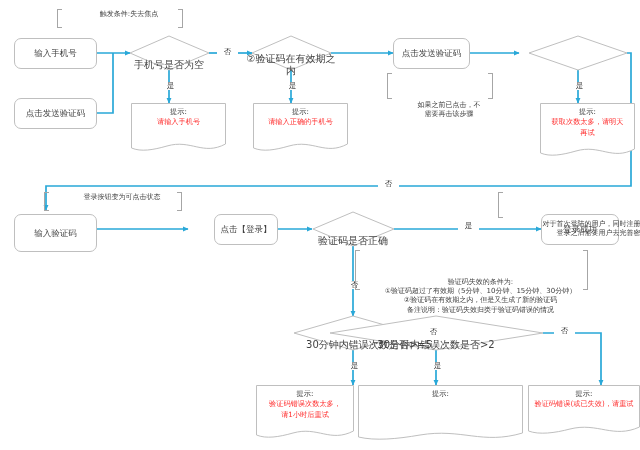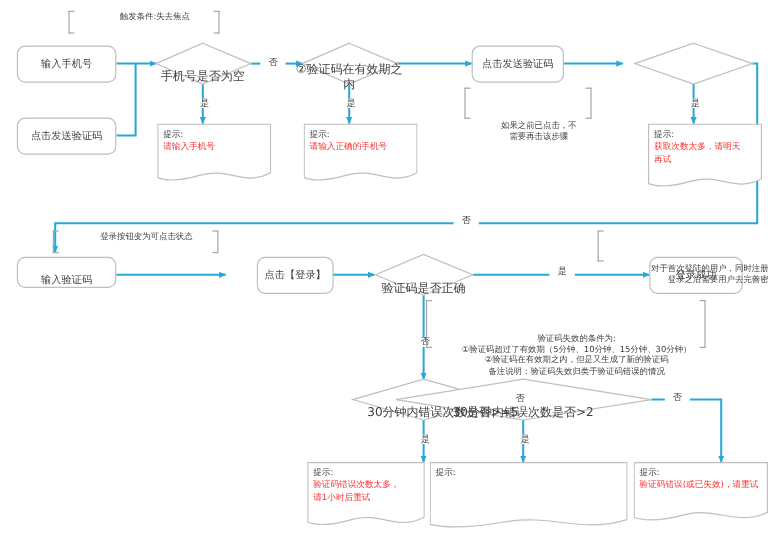--- a/index.html
+++ b/index.html
@@ -31,21 +31,21 @@
   .note{
     position:absolute;font-size:7px;color:#3f3f3f;text-align:center;
     line-height:1.3;background:transparent;padding-left:18px;
   }
   .note .brk{position:absolute;top:0;bottom:0;width:4px;}
   .note .brk.l{left:0;border-left:1px solid #a6a6a6;border-top:1px solid #a6a6a6;border-bottom:1px solid #a6a6a6;}
   .note .brk.r{right:0;border-right:1px solid #a6a6a6;border-top:1px solid #a6a6a6;border-bottom:1px solid #a6a6a6;}
   .note .txt{display:block;padding:1px 6px;}
   .tip{
     position:absolute;box-sizing:border-box;
-    font-size:7.2px;line-height:1.45;text-align:left;
+    font-size:7.2px;line-height:1.45;text-align:center;
   }
   .tip .tip-title{color:#3f3f3f;display:block;}
   .tip .tip-msg{color:#ff2f2f;display:block;}
   .tip .tip-inner{position:absolute;left:0;top:0;right:0;bottom:0;padding:4px 5px;}
   .tip svg{position:absolute;left:0;top:0;}
   .multiline{white-space:pre-line;}
 </style>
 </head>
 <body>
 
@@ -111,21 +111,21 @@
   </div>
 
   <div class="node proc" style="left:14px;top:98px;width:83px;height:31px;">
     <span>点击发送验证码</span>
   </div>
 
   <div class="node proc" style="left:393px;top:38px;width:77px;height:31px;">
     <span>点击发送验证码</span>
   </div>
 
-  <div class="node proc" style="left:14px;top:214px;width:83px;height:26px;align-items:flex-end;">
+  <div class="node proc" style="left:14px;top:214px;width:83px;height:38px;">
     <span>输入验证码</span>
   </div>
 
   <div class="node proc" style="left:188px;top:214px;width:64px;height:31px;margin-left:26px;">
     <span>点击【登录】</span>
   </div>
 
   <div class="node proc" style="left:541px;top:214px;width:78px;height:31px;">
     <span>登录成功</span>
   </div>

